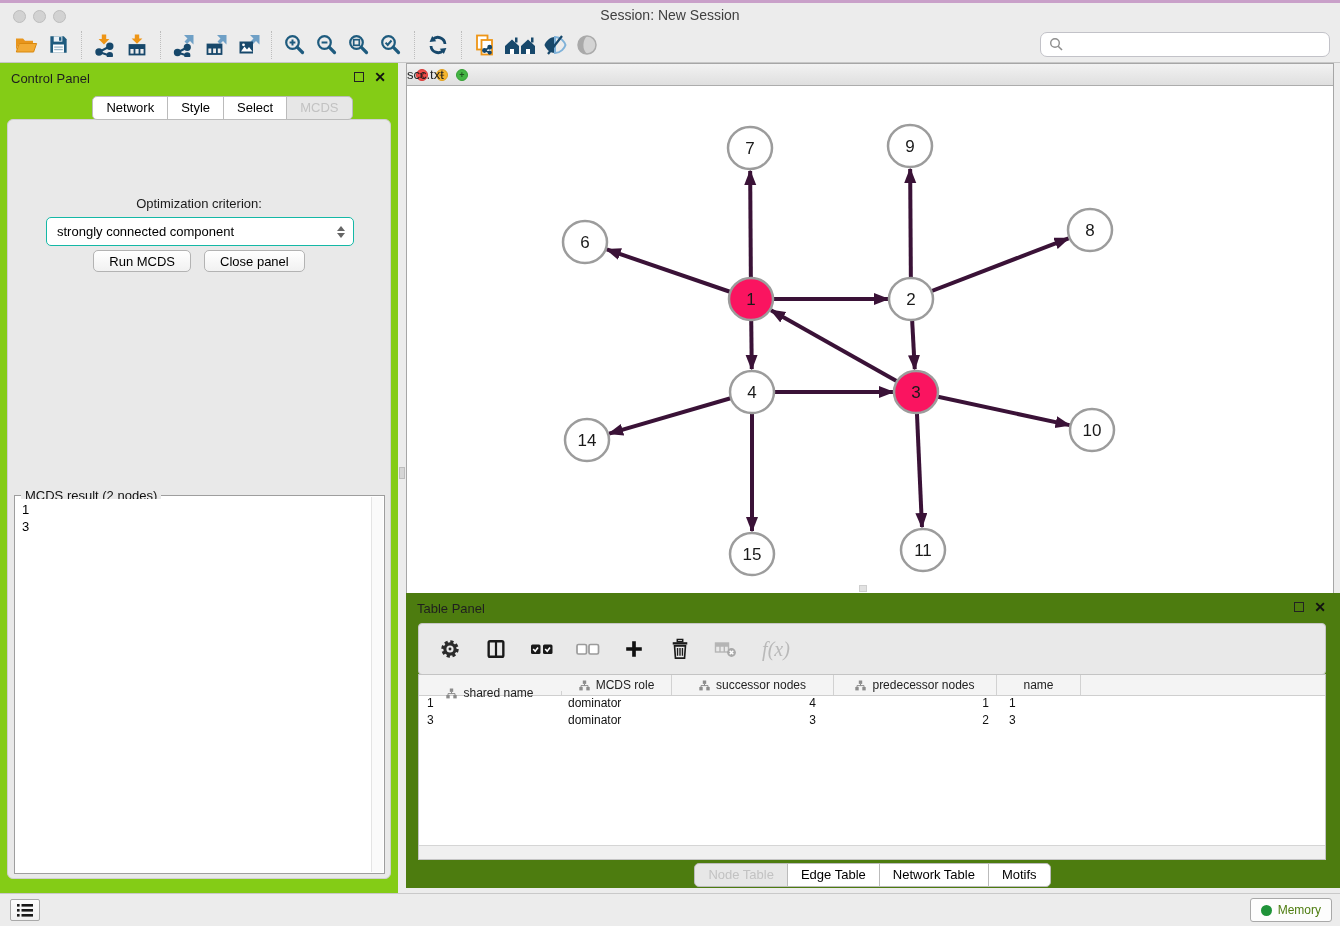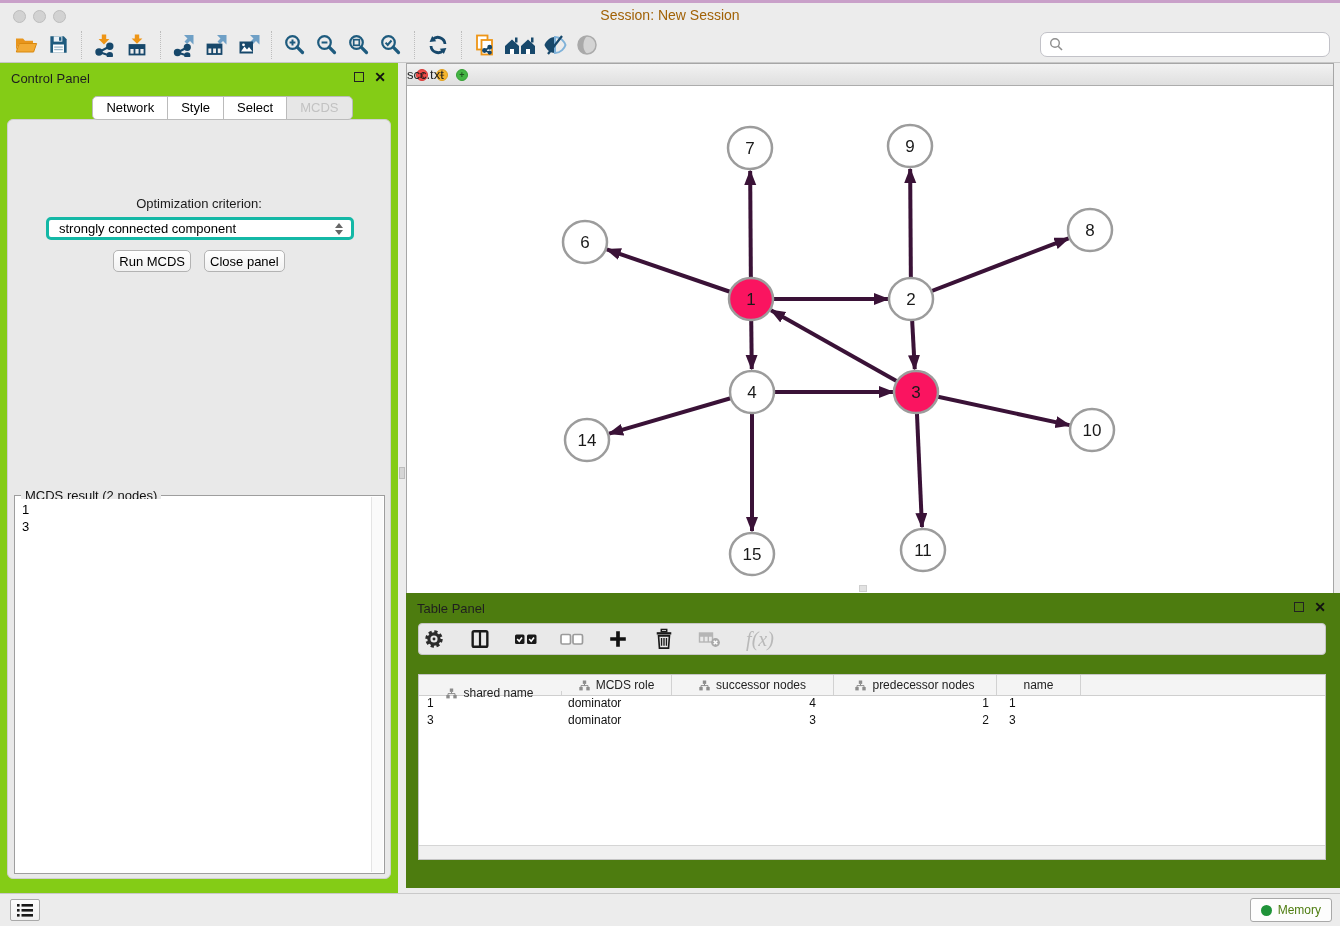--- a/index.html
+++ b/index.html
@@ -4,21 +4,21 @@
 <style>
   * { margin:0; padding:0; box-sizing:border-box; }
   html,body { background:#555; }
   body { font-family:"Liberation Sans", sans-serif; }
   .screen { position:relative; width:1340px; height:926px; background:#ECECEC; overflow:hidden; }
 
   
   .top-strip { position:absolute; left:0; top:0; width:1340px; height:3px; background:#C9A0C9; }
   .titlebar { position:absolute; left:0; top:3px; width:1340px; height:24px; background:#ECECEC; }
   .tl { position:absolute; top:7px; width:13px; height:13px; border-radius:50%; background:#D2D2D2; border:1px solid #BDBDBD; }
-  .titlebar .title { position:absolute; left:0; right:0; top:4px; text-align:center; font-size:14px; color:#a16207; }
+  .titlebar .title { position:absolute; left:0; right:0; top:4px; text-align:center; font-size:14px; color:#404040; }
 
   
   .toolbar { position:absolute; left:0; top:27px; width:1340px; height:36px; background:#ECECEC; border-bottom:1px solid #C7C7C7; display:flex; align-items:center; padding-left:10px; }
   .tb { width:32px; height:30px; border:none; background:transparent; display:flex; align-items:center; justify-content:center; cursor:default; }
   .tb svg { display:block; }
   .tbsep { width:1px; height:28px; border-left:1px dotted #BDBDBD; margin:0 7px; }
   .searchbox { position:absolute; right:10px; top:5px; width:290px; height:25px; background:#fff; border:1px solid #C2C2C8; border-radius:7px; display:flex; align-items:center; padding:0 8px; }
   .searchbox input { border:none; outline:none; flex:1; font-size:13px; margin-left:6px; background:transparent; }
 
   
@@ -27,48 +27,48 @@
   .panel-head .ph-title { position:absolute; left:11px; top:8px; font-size:13px; color:#1F1F1F; }
   .ph-float { position:absolute; top:9px; width:10px; height:10px; border:1.6px solid #222; }
   .ph-close { position:absolute; top:5px; font-size:14px; font-weight:bold; color:#111; line-height:18px; }
   .cp-tabs { position:absolute; left:0; top:33px; width:398px; display:flex; justify-content:center; z-index:2;padding-left:48px; }
   .seg { font-size:13px; padding:3px 13px 4px; background:#fff; border:1px solid #BBB; margin-left:-1px; color:#000; }
   .seg:first-child { border-radius:5px 0 0 5px; }
   .seg:last-child { border-radius:0 5px 5px 0; }
   .seg.inactive-look { background:#E7E7E7; color:#C2C2C2; }
   .cp-box { position:absolute; left:7px; top:56px; width:384px; height:760px; background:#E9E9E9; border:1px solid #CFCFCF; border-radius:6px; }
   .opt-label { position:absolute; left:0; width:100%; top:76px; text-align:center; font-size:13px; color:#1B1B1B; }
-  .criterion { position:absolute; left:38px; top:97px; width:308px; height:23px; background:#fff; border:3px solid #14b8a6; border-radius:5px; font-size:13px; display:flex; align-items:center; padding:0 8px 0 10px; }
+  .criterion { position:absolute; left:38px; top:97px; width:308px; height:29px; background:#fff; border:1px solid #14b8a6; border-radius:5px; font-size:13px; display:flex; align-items:center; padding:0 8px 0 10px; }
   .criterion .val { flex:1; }
   .stepper { display:flex; flex-direction:column; align-items:center; gap:2px; }
   .stepper i { width:0; height:0; border-left:4px solid transparent; border-right:4px solid transparent; }
   .stepper .up { border-bottom:5px solid #666; }
   .stepper .dn { border-top:5px solid #666; }
   .cp-btnrow { position:absolute; left:0; width:100%; top:130px; display:flex; justify-content:center; gap:13px; }
-  .aqua-btn { font-size:13px; height:22px; padding:0 5px; background:linear-gradient(#FFFFFF,#F1F1F1); border:1px solid #B3B3B3; border-radius:5px; color:#000; }
+  .aqua-btn { font-size:13px; height:22px; padding:0 15px; background:linear-gradient(#FFFFFF,#F1F1F1); border:1px solid #B3B3B3; border-radius:5px; color:#000; }
   .mcds-result { position:absolute; left:6px; top:375px; width:371px; height:379px; border:1px solid #9E9E9E; background:#fff; }
   .mcds-legend { position:absolute; left:6px; top:-8px; background:#E9E9E9; padding:0 4px; font-size:13px; color:#111; }
   .mcds-text { position:absolute; left:1px; top:3px; right:14px; bottom:1px; background:#fff; font-size:13px; line-height:17px; padding:2px 6px; white-space:pre; overflow:hidden; }
   .mcds-scroll { position:absolute; right:1px; top:1px; bottom:1px; width:12px; background:#FAFAFA; border-left:1px solid #E4E4E4; }
 
   
   .v-div { position:absolute; left:398px; top:63px; width:8px; height:830px; background:#ECECEC; }
   .v-grip { position:absolute; left:1px; top:404px; width:6px; height:12px; background:#D6D6D6; border:1px solid #BDBDBD; }
 
   
   .net-window { position:absolute; left:406px; top:63px; width:928px; height:530px; border:1px solid #A6A6A6; background:#fff; }
   .net-titlebar { position:relative; height:22px; background:linear-gradient(#F2F2F2,#DFDFDF); border-bottom:1px solid #ACACAC; }
   .net-title { position:absolute; left:0; right:0; top:3px; font-size:13px; color:#222; }
   .nt-btn { position:absolute; top:5px; width:12px; height:12px; border-radius:50%; font-size:9px; line-height:11px; text-align:center; color:rgba(0,0,0,.55); font-weight:bold; }
   .net-canvas { position:relative; width:926px; height:507px; background:#fff; overflow:hidden; }
   .net-grip { position:absolute; left:452px; bottom:1px; width:8px; height:7px; background:#E2E2E2; border:1px solid #CFCFCF; }
 
   
   .table-panel { position:absolute; left:406px; top:593px; width:934px; height:295px; background:#4d7c0f; }
-  .tp-toolbar { position:absolute; left:12px; top:30px; width:908px; height:32px; background:#E9E9E9; border:1px solid #C6C6C6; border-radius:4px; display:flex; align-items:center; padding-left:2px; gap:20px; }
+  .tp-toolbar { position:absolute; left:12px; top:30px; width:908px; height:52px; background:#E9E9E9; border:1px solid #C6C6C6; border-radius:4px; display:flex; align-items:center; padding-left:18px; gap:20px; }
   .tpb { width:26px; height:28px; background:transparent; border:none; display:flex; align-items:center; justify-content:center; }
   .fx { font-family:"Liberation Serif", serif; font-style:italic; font-size:20px; color:#B9B9B9; }
   .node-table { position:absolute; left:12px; top:81px; width:908px; height:186px; background:#fff; border:1px solid #C4C4C4; }
   .nt-header { display:flex; height:21px; background:#F4F4F4; border-bottom:1px solid #CFCFCF; }
   .nt-hcell { position:relative; display:flex; align-items:center; justify-content:center; gap:6px; font-size:12px; color:#222; border-right:1px solid #D2D2D2; background:#F4F4F4; }
   .nt-row { display:flex; height:17px; font-size:12px; color:#111; }
   .nt-cell { overflow:hidden; white-space:nowrap; }
   .h-scroll { position:absolute; left:0; right:0; bottom:0; height:14px; background:#F0F0F0; border-top:1px solid #D5D5D5; }
   .tp-tabs { position:absolute; left:0; width:100%; top:270px; display:flex; justify-content:center; }
 
@@ -500,20 +500,26 @@
           <div class="nt-row">
             <div class="nt-cell" style="width: 143px; text-align: left; padding: 0px 0px 0px 8px;">3</div>
             <div class="nt-cell" style="width: 110px; text-align: left; padding: 0px 0px 0px 6px;">dominator</div>
             <div class="nt-cell" style="width: 162px; text-align: right; padding: 0px 18px 0px 0px;">3</div>
             <div class="nt-cell" style="width: 163px; text-align: right; padding: 0px 8px 0px 0px;">2</div>
             <div class="nt-cell" style="width: 84px; text-align: left; padding: 0px 0px 0px 12px;">3</div>
           </div>
         </div>
       <div class="h-scroll"></div>
     </div>
+    <div class="tp-tabs" id="tp-tabs">
+        <button class="seg inactive-look">Node Table</button>
+        <button class="seg">Edge Table</button>
+        <button class="seg">Network Table</button>
+        <button class="seg">Motifs</button>
+      </div>
   </div>
 
   <div class="statusbar">
     <button class="sb-left-btn">
         <svg width="18" height="15" viewBox="0 0 18 15">
           <g fill="#1A1A1A">
             <rect x="1" y="1" width="2.6" height="2.6"></rect>
             <rect x="5.5" y="1" width="11.5" height="2.6"></rect>
             <rect x="1" y="6" width="2.6" height="2.6"></rect>
             <rect x="5.5" y="6" width="11.5" height="2.6"></rect>

